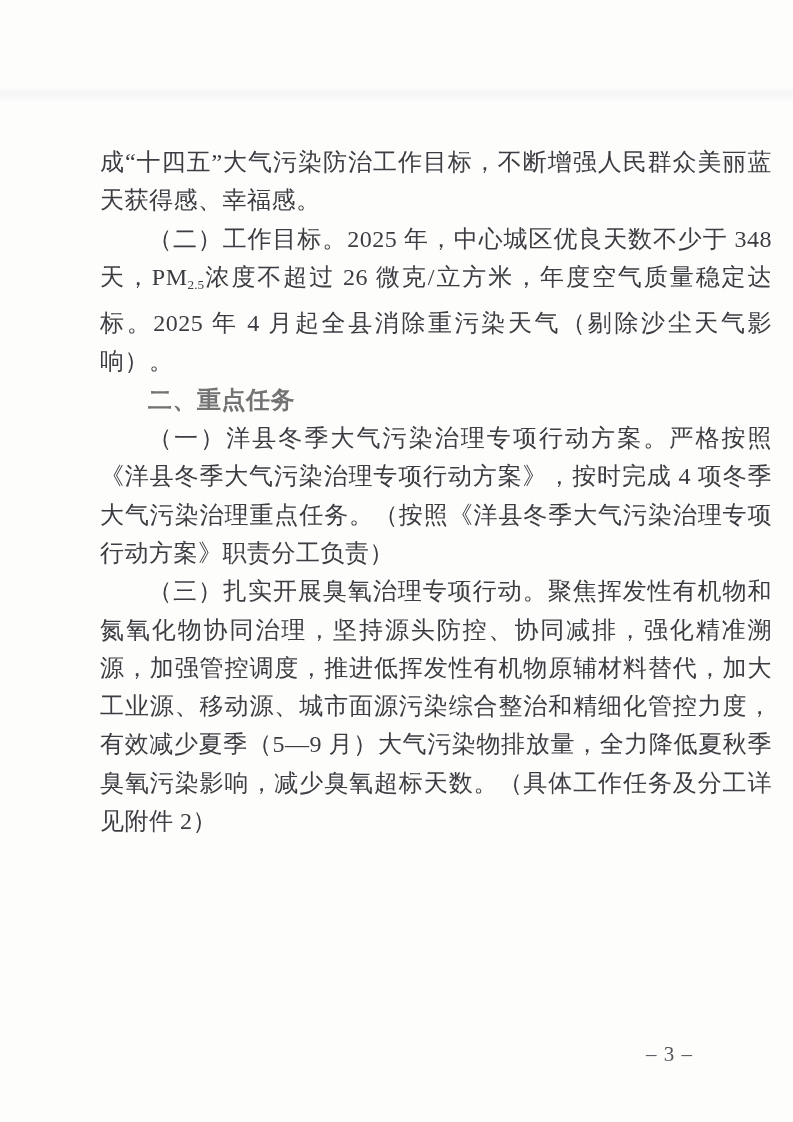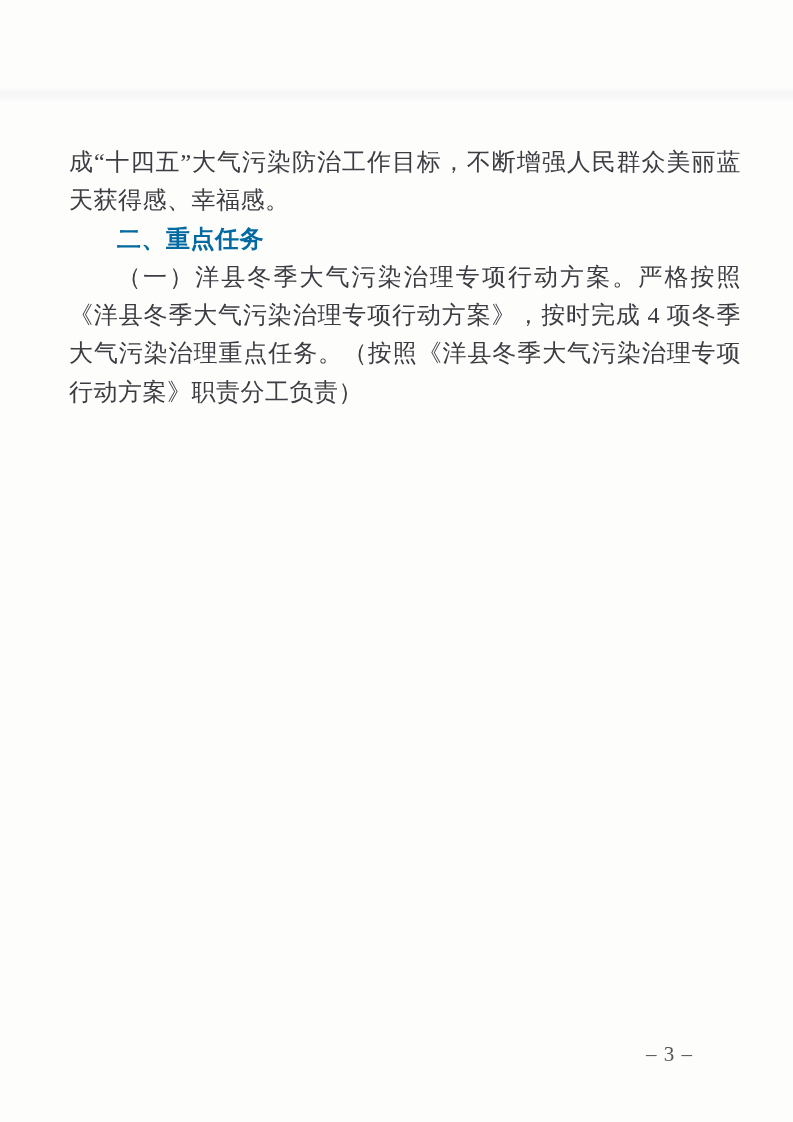--- a/index.html
+++ b/index.html
@@ -21,39 +21,39 @@
     position: absolute;
     left: 0;
     top: 86px;
     width: 100%;
     height: 16px;
     background: linear-gradient(to bottom, rgba(205,210,216,0) 0%, rgba(205,210,216,0.18) 50%, rgba(205,210,216,0) 100%);
     pointer-events: none;
   }
   .doc-body {
     position: absolute;
-    left: 69px;
+    left: 100px;
     top: 143px;
     width: 672px;
     font-size: 24px;
     line-height: 38.3px;
     text-align: justify;
     letter-spacing: 0.5px;
   }
   .doc-body p {
     margin: 0;
     padding: 0;
   }
   .doc-body p.indent {
     text-indent: 2em;
   }
   .doc-body p.heading {
     font-family: "Liberation Sans", sans-serif;
     font-weight: bold;
-    color: #0369a1;
+    color: #737373;
   }
   .sub {
     font-size: 0.55em;
     vertical-align: -0.3em;
     letter-spacing: 0;
   }
   .page-footer {
     position: absolute;
     right: 100px;
     top: 1042px;
@@ -62,19 +62,21 @@
     letter-spacing: 1px;
   }
 </style>
 </head>
 <body>
 
 <div class="page">
   <div class="scan-band"></div>
   <main class="doc-body">
       <p class=""><span>成“十四五”大气污染防治工作目标，不断增强人民群众美丽蓝天获得感、幸福感。</span></p>
+      <p class="indent"><span>（二）工作目标。</span><span>2025 年，中心城区优良天数不少于 348 天，PM</span><span class="sub">2.5</span><span>浓度不超过 26 微克/立方米，年度空气质量稳定达标。2025 年 4 月起全县消除重污染天气（剔除沙尘天气影响）。</span></p>
       <p class="heading indent"><span>二、重点任务</span></p>
       <p class="indent"><span>（一）洋县冬季大气污染治理专项行动方案。</span><span>严格按照《洋县冬季大气污染治理专项行动方案》，按时完成 4 项冬季大气污染治理重点任务。（按照《洋县冬季大气污染治理专项行动方案》职责分工负责）</span></p>
+      <p class="indent"><span>（三）扎实开展臭氧治理专项行动。</span><span>聚焦挥发性有机物和氮氧化物协同治理，坚持源头防控、协同减排，强化精准溯源，加强管控调度，推进低挥发性有机物原辅材料替代，加大工业源、移动源、城市面源污染综合整治和精细化管控力度，有效减少夏季（5—9 月）大气污染物排放量，全力降低夏秋季臭氧污染影响，减少臭氧超标天数。（具体工作任务及分工详见附件 2）</span></p>
     </main>
   <footer class="page-footer">
     <span>– 3 –</span>
   </footer>
 </div>
 
 </body></html>

